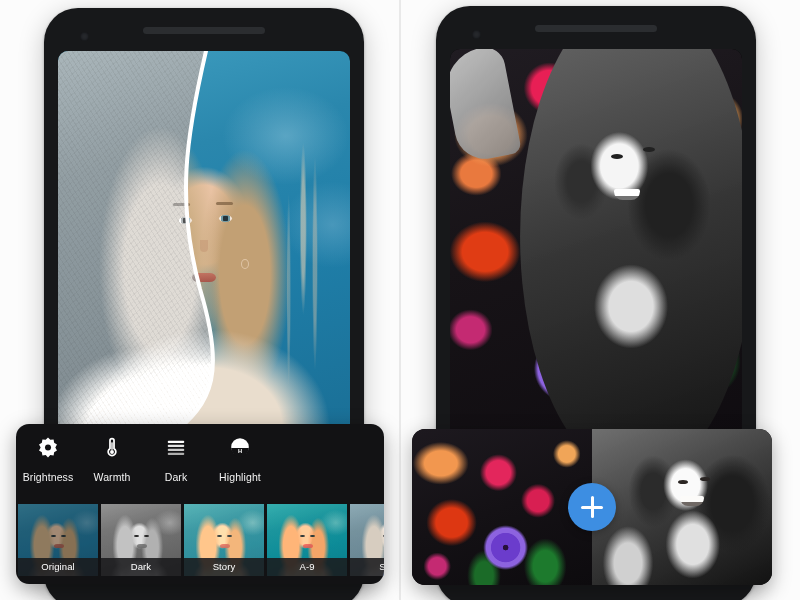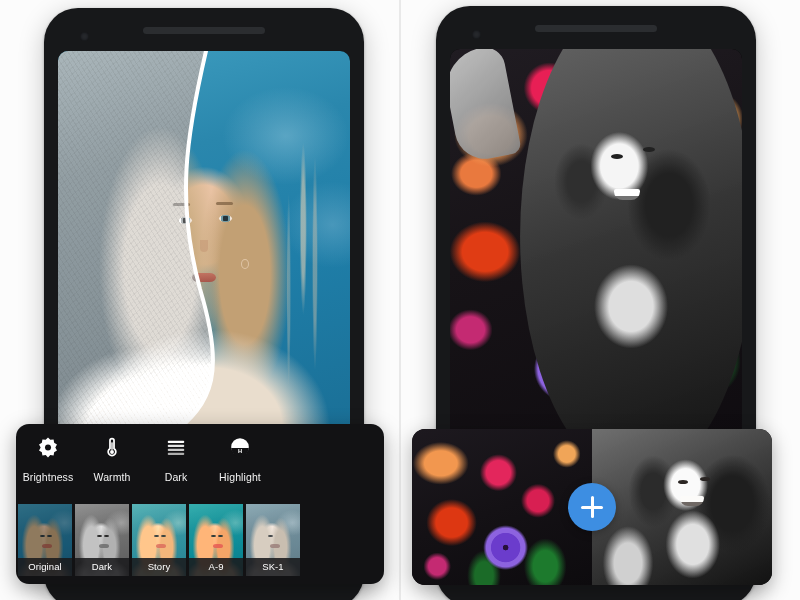--- a/index.html
+++ b/index.html
@@ -180,21 +180,21 @@
   }
   .tool .ticon{ width:22px; height:22px; display:block; }
   .tool .tlabel{
     color:#f3f3f3; font-size:10.5px; letter-spacing:.1px; white-space:nowrap;
   }
   .filmstrip{
     position:absolute; left:0; right:0; bottom:8px; height:72px;
     display:flex; gap:3px; padding-left:2px;
   }
   .filter-thumb{
-    position:relative; flex:0 0 auto; width:54px; height:72px;
+    position:relative; flex:0 0 auto; width:80px; height:72px;
     overflow:hidden; cursor:pointer; background:#3b82f6;
   }
   .filter-thumb .fimg{ position:absolute; inset:0; }
   .filter-thumb .flabel{
     position:absolute; left:0; right:0; bottom:0; height:18px;
     background:rgba(26,26,28,.88);
     color:#fff; font-size:9.5px; line-height:18px; text-align:center;
     letter-spacing:.1px;
   }
   

